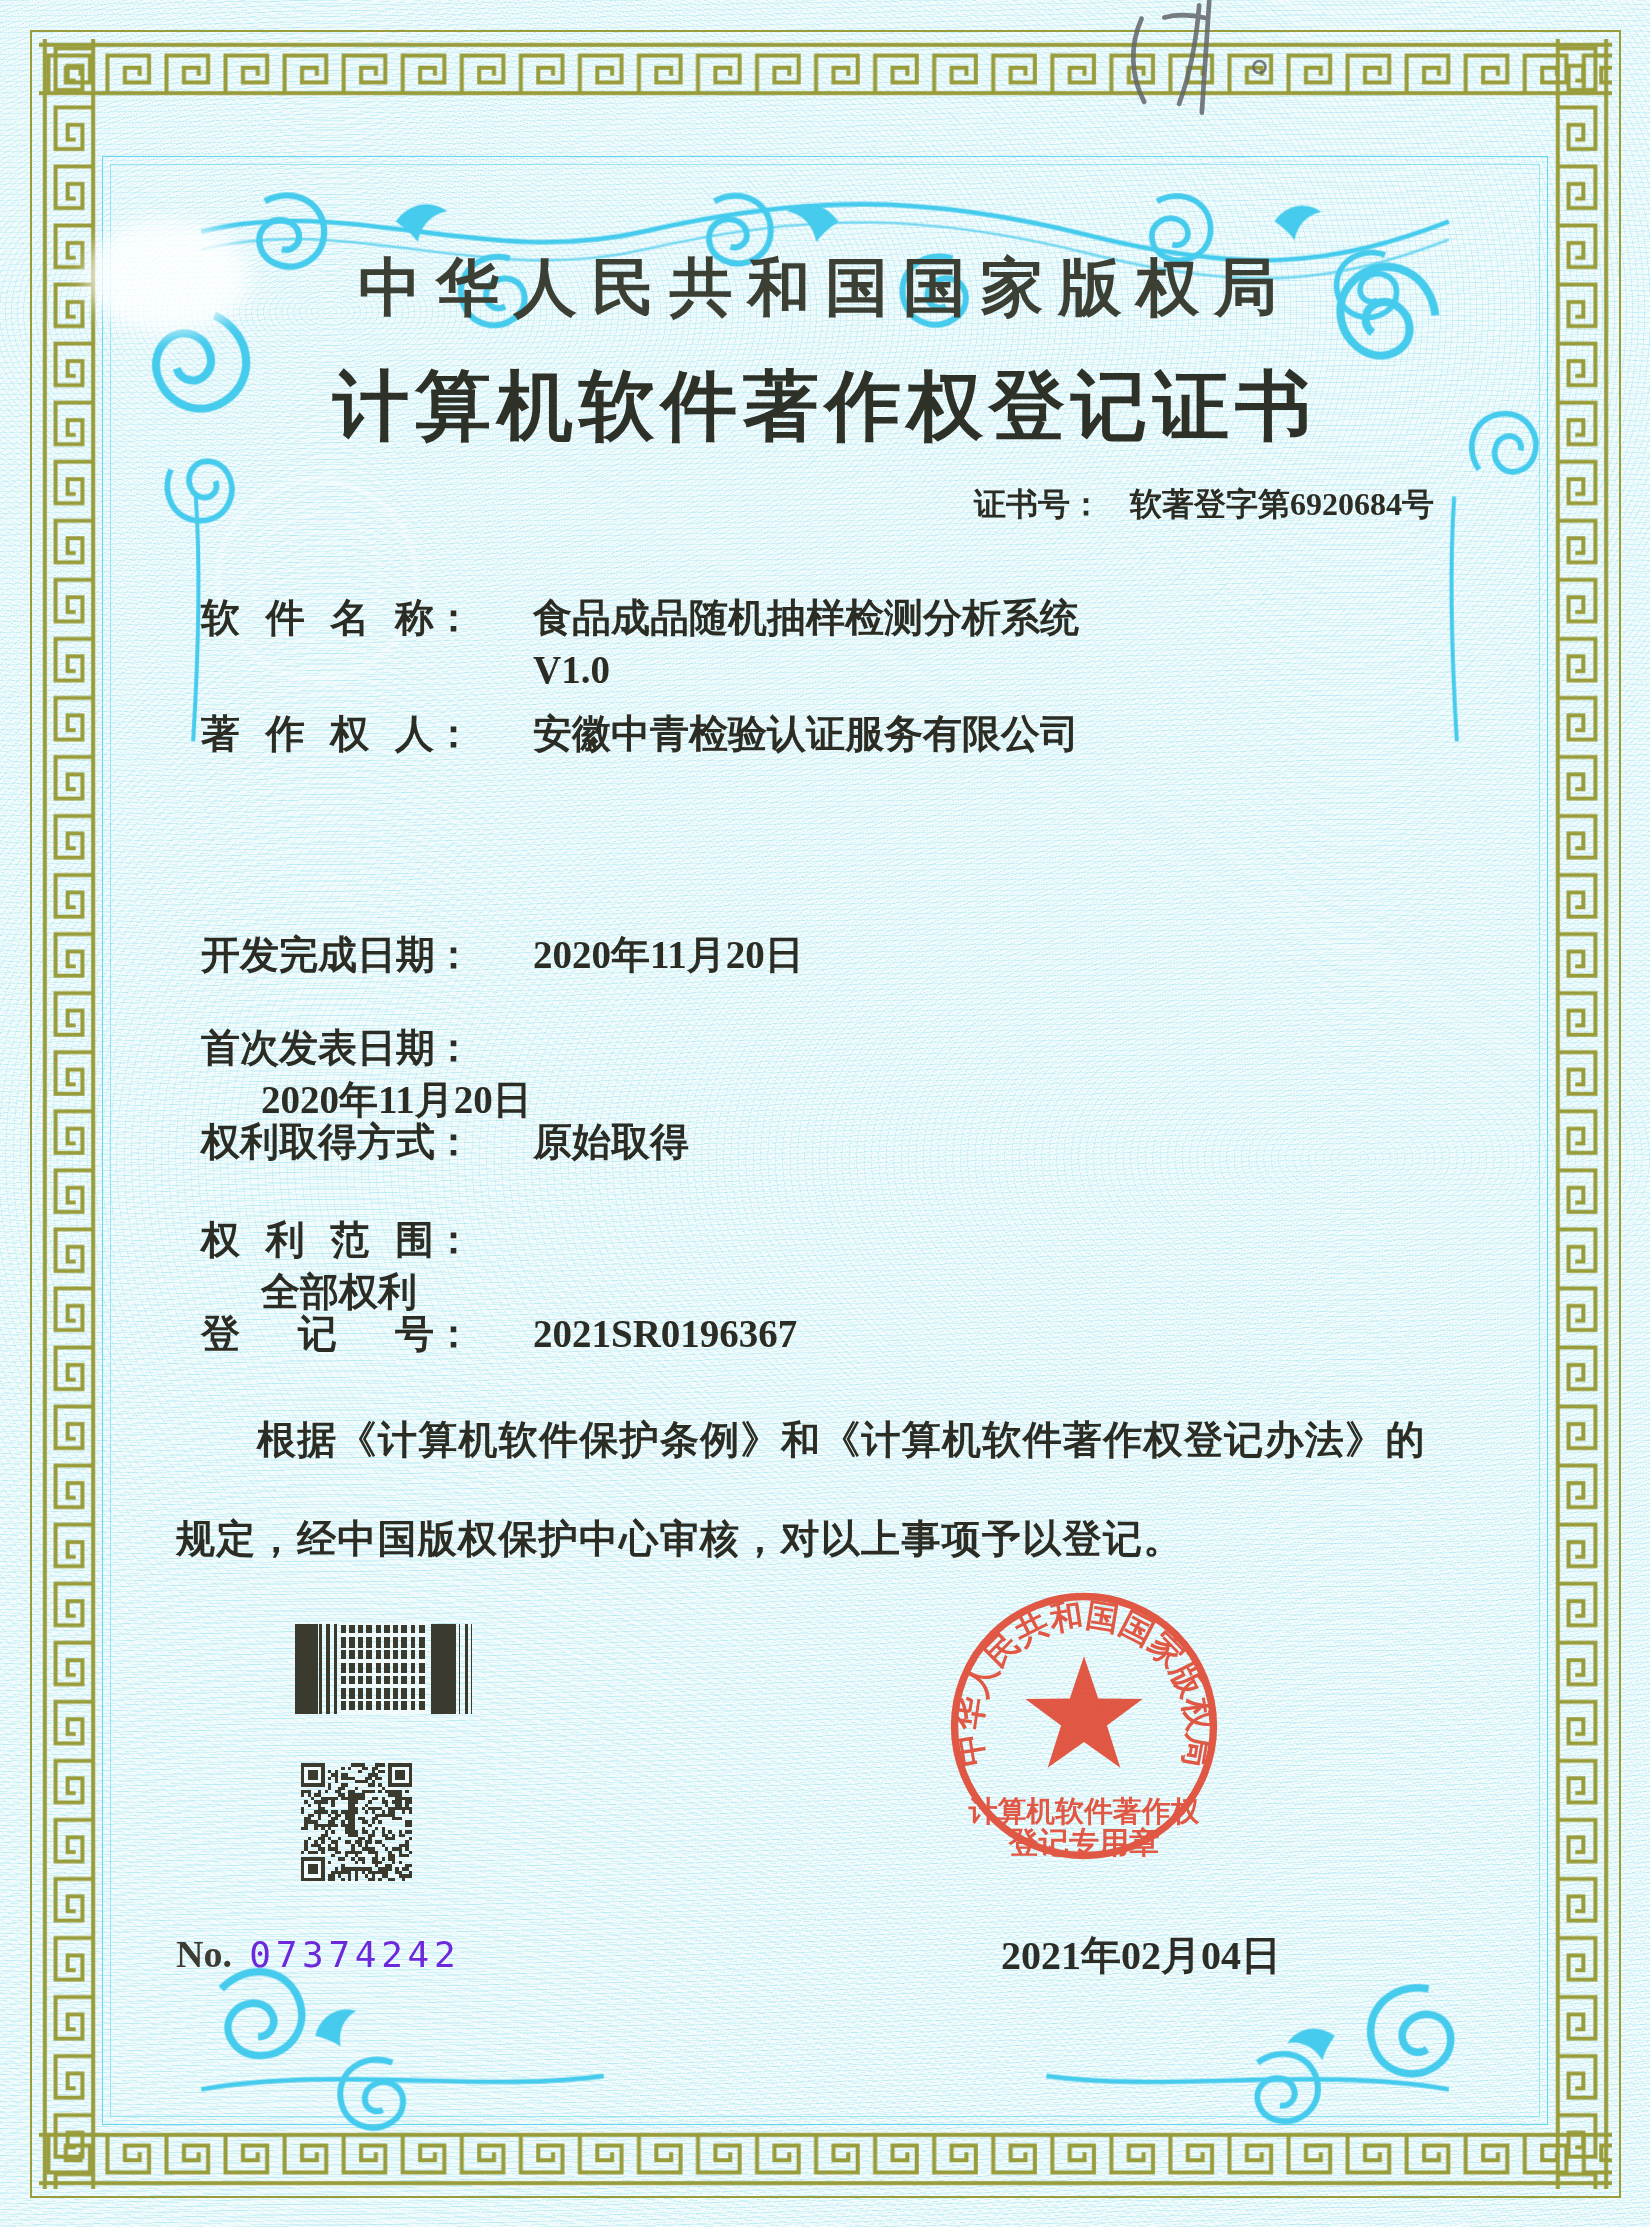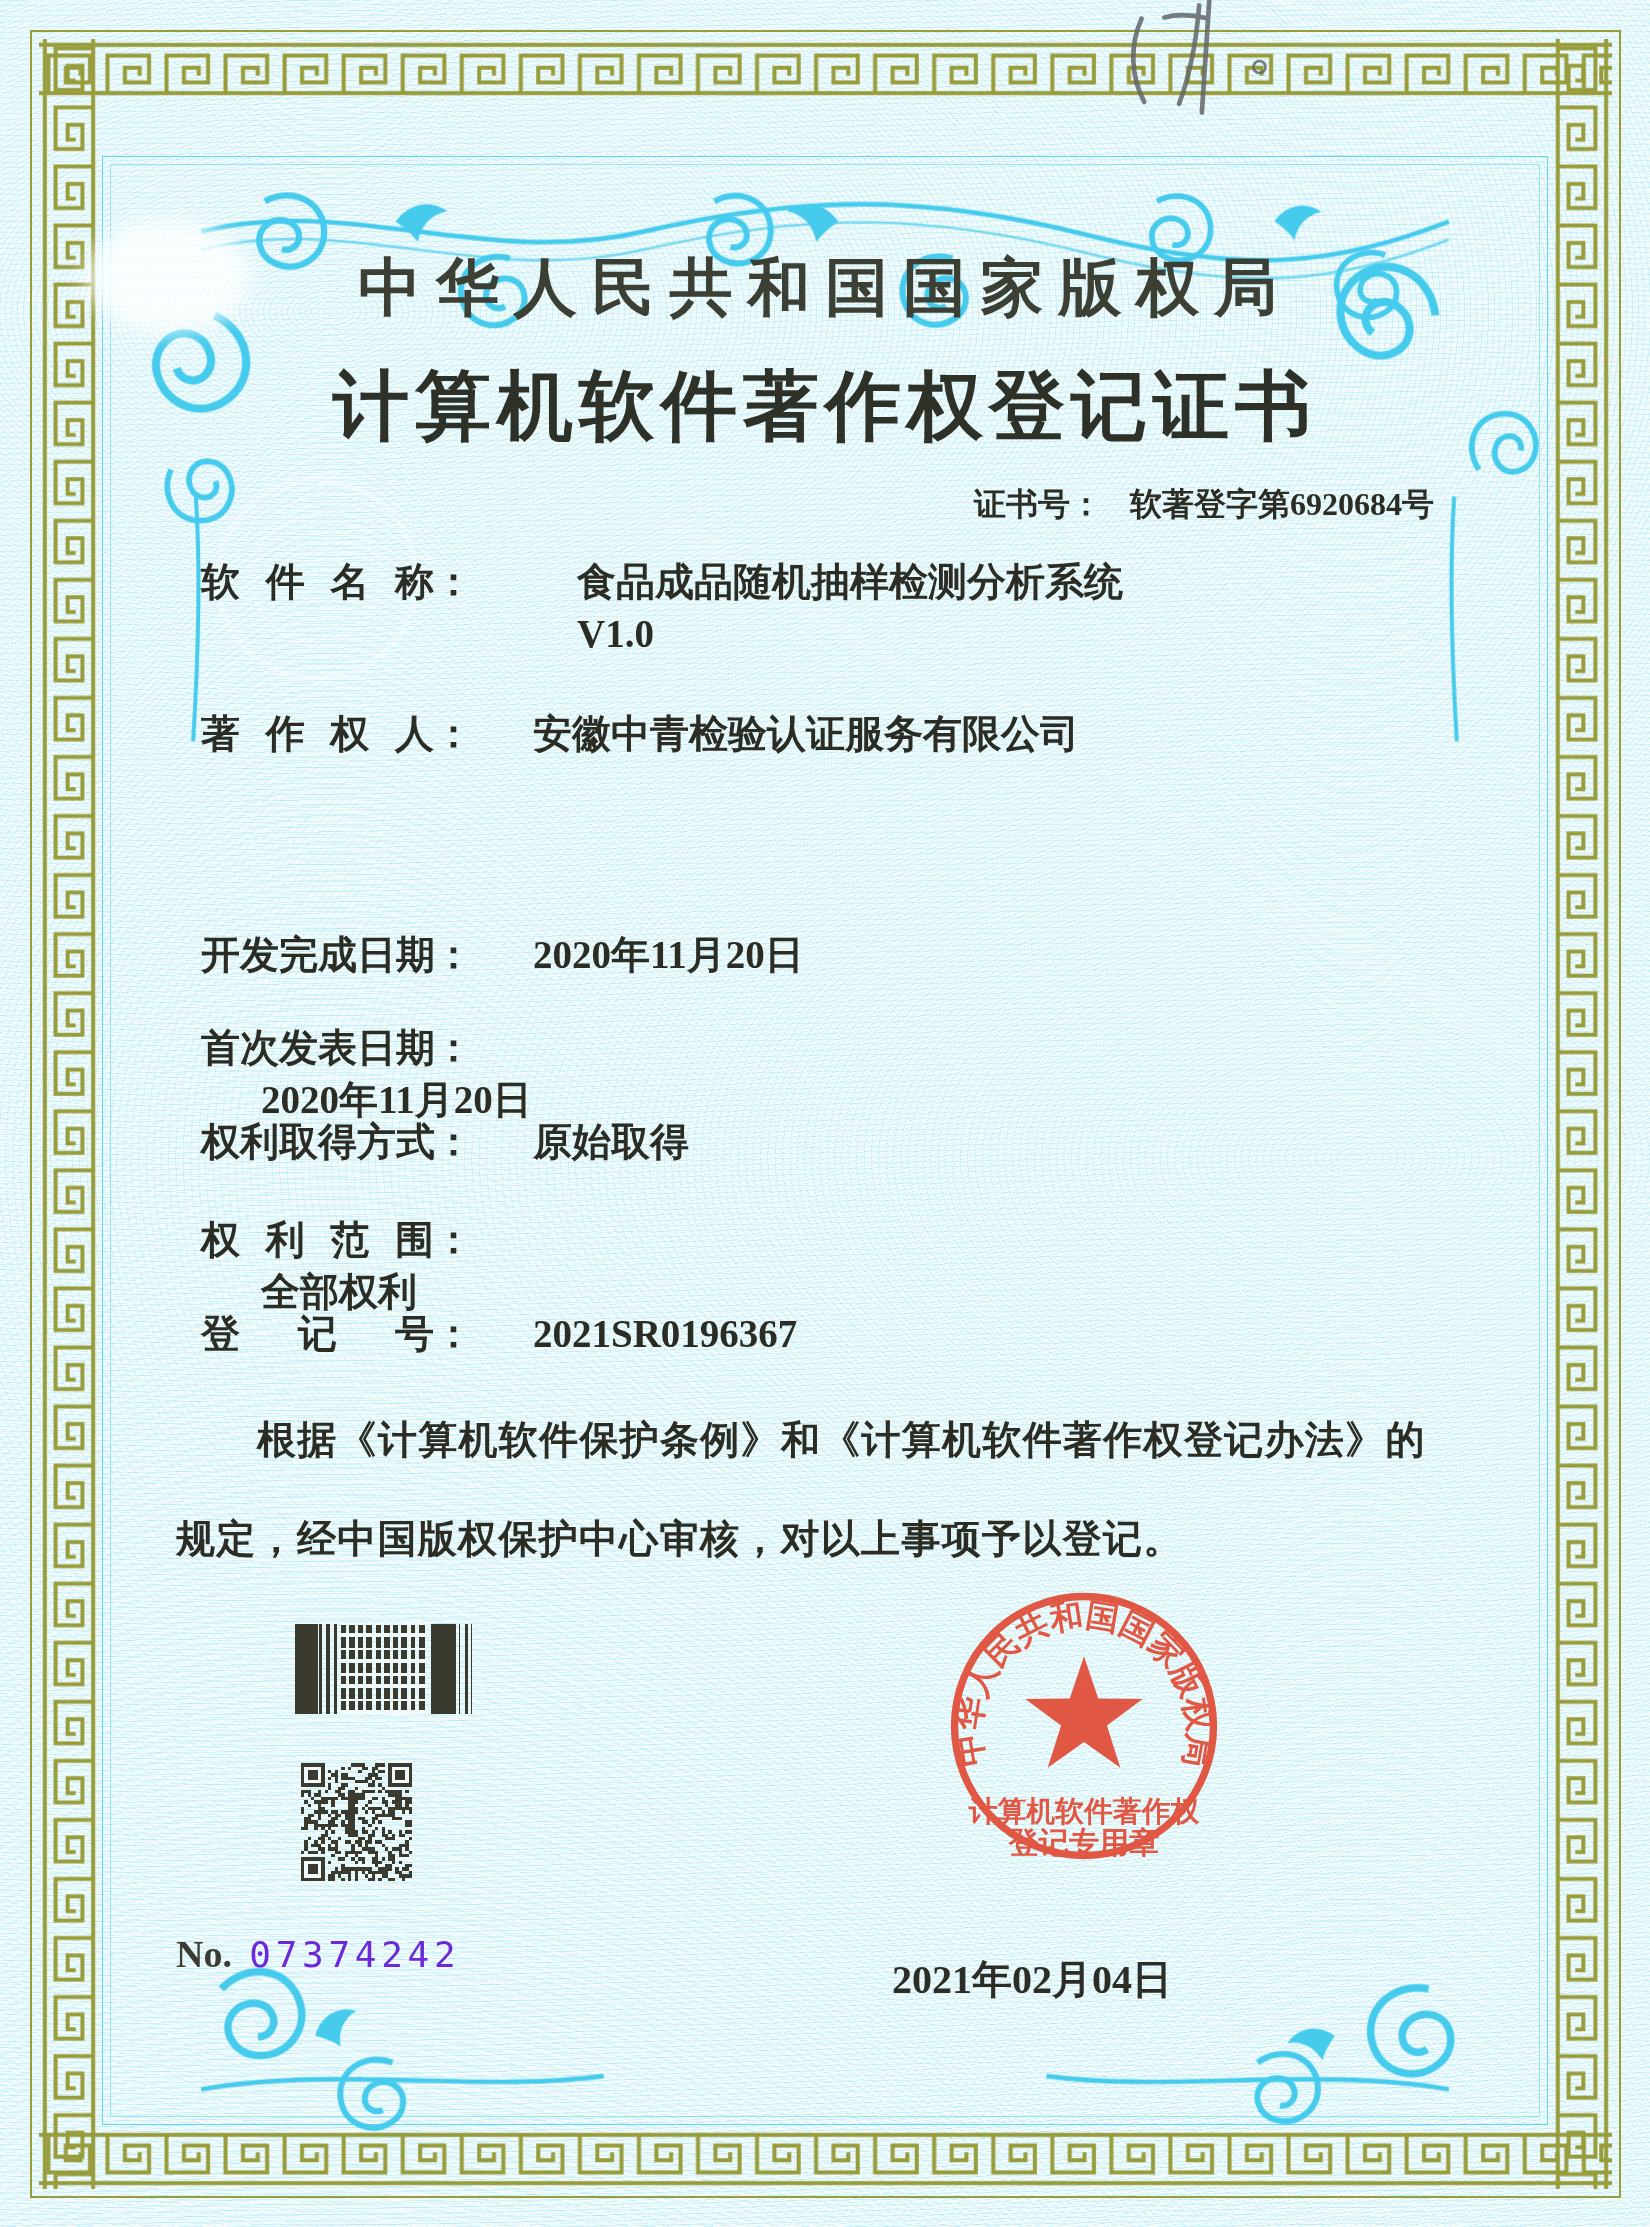--- a/index.html
+++ b/index.html
@@ -58,21 +58,21 @@
       linear-gradient(#3a3a2e,#3a3a2e);
     background-position:46px 0,46px 0,24px 0,158px 0,0 0,136px 0;
     background-size:87px 100%,87px 100%,19px 100%,20px 100%,23px 100%,23px 100%;
     background-repeat:no-repeat;
   }
   .qr{left:301px;top:1763px;}
   
   .serial{left:176px;top:1935px;font-size:38px;line-height:1;white-space:nowrap;}
   .serial .prefix{color:#3c3c34;font-weight:600;}
   .serial .number{color:#6d28d9;font-family:"DejaVu Sans Mono","Liberation Mono",monospace;font-size:36px;letter-spacing:4.7px;margin-left:17.4px;}
-  .issue-date{left:892px;top:1936px;width:389px;text-align:left;font-size:40px;font-weight:700;color:#2b2d26;line-height:1;margin-top:24px;}
+  .issue-date{left:892px;top:1936px;width:389px;text-align:right;font-size:40px;font-weight:700;color:#2b2d26;line-height:1;}
   .seal{left:923px;top:1565px;z-index:5;opacity:0.92;}
   
   .emboss-ring{position:absolute;border-radius:50%;z-index:3;pointer-events:none;}
   .emboss-a{left:216px;top:478px;width:196px;height:196px;border:3.4px solid rgba(255,255,255,0.95);filter:blur(2px);opacity:.65;}
   .emboss-b{left:251px;top:513px;width:126px;height:126px;border:2.7px solid rgba(255,255,255,0.9);filter:blur(2px);opacity:.5;}
   .glare{position:absolute;left:86px;top:220px;width:164px;height:113px;border-radius:50%;background:rgba(255,255,255,0.78);filter:blur(9.4px);z-index:3;}
   .handwriting{position:absolute;left:1100px;top:0;z-index:6;}
 </style>
 </head>
 <body>
@@ -173,21 +173,21 @@
   </g>
 </svg>
 
 <div class="abs issuer-title">中华人民共和国国家版权局</div>
 <div class="abs doc-title">计算机软件著作权登记证书</div>
 
 <div class="abs cert-no">
   <span>证书号：</span><span class="v">软著登字第6920684号</span>
 </div>
 
-<div class="abs frow" style="top:556px;gap:44px;">
+<div class="abs frow" style="top:592px;">
   <span class="flabel"><span class="jchars">软件名称</span><span>：</span></span>
   <span class="fvalue"><span>食品成品随机抽样检测分析系统</span><span class="l2">V1.0</span></span>
 </div>
 <div class="abs frow" style="top:708px;">
   <span class="flabel"><span class="jchars">著作权人</span><span>：</span></span>
   <span class="fvalue">安徽中青检验认证服务有限公司</span>
 </div>
 <div class="abs frow" style="top:929px;">
   <span class="flabel"><span class="jchars">开发完成日期</span><span>：</span></span>
   <span class="fvalue">2020年11月20日</span>

